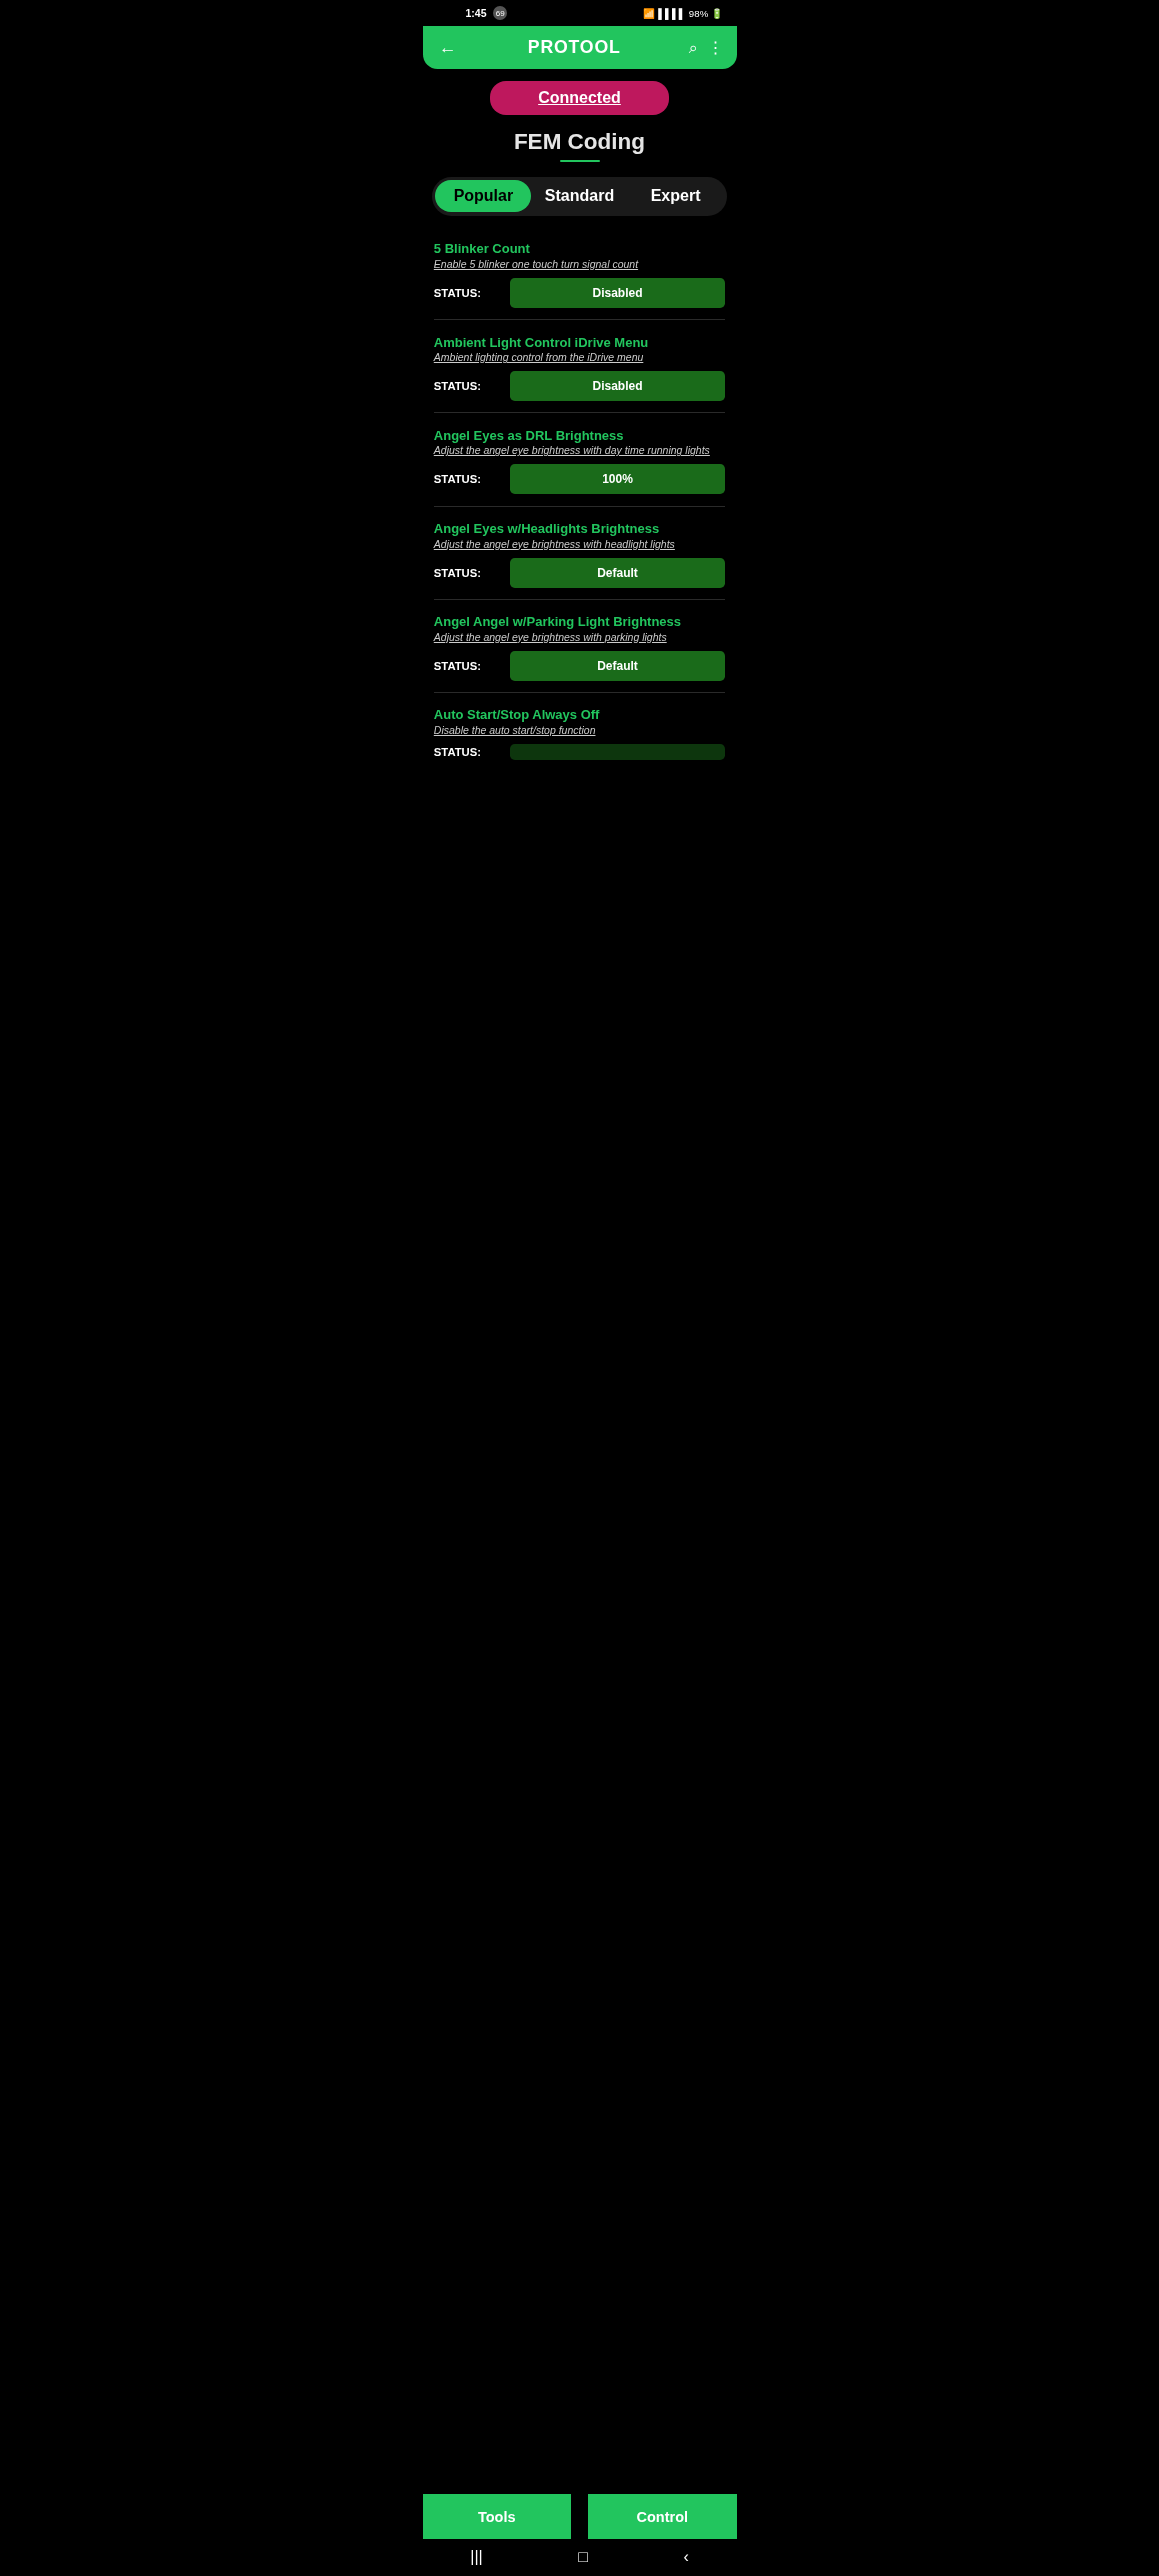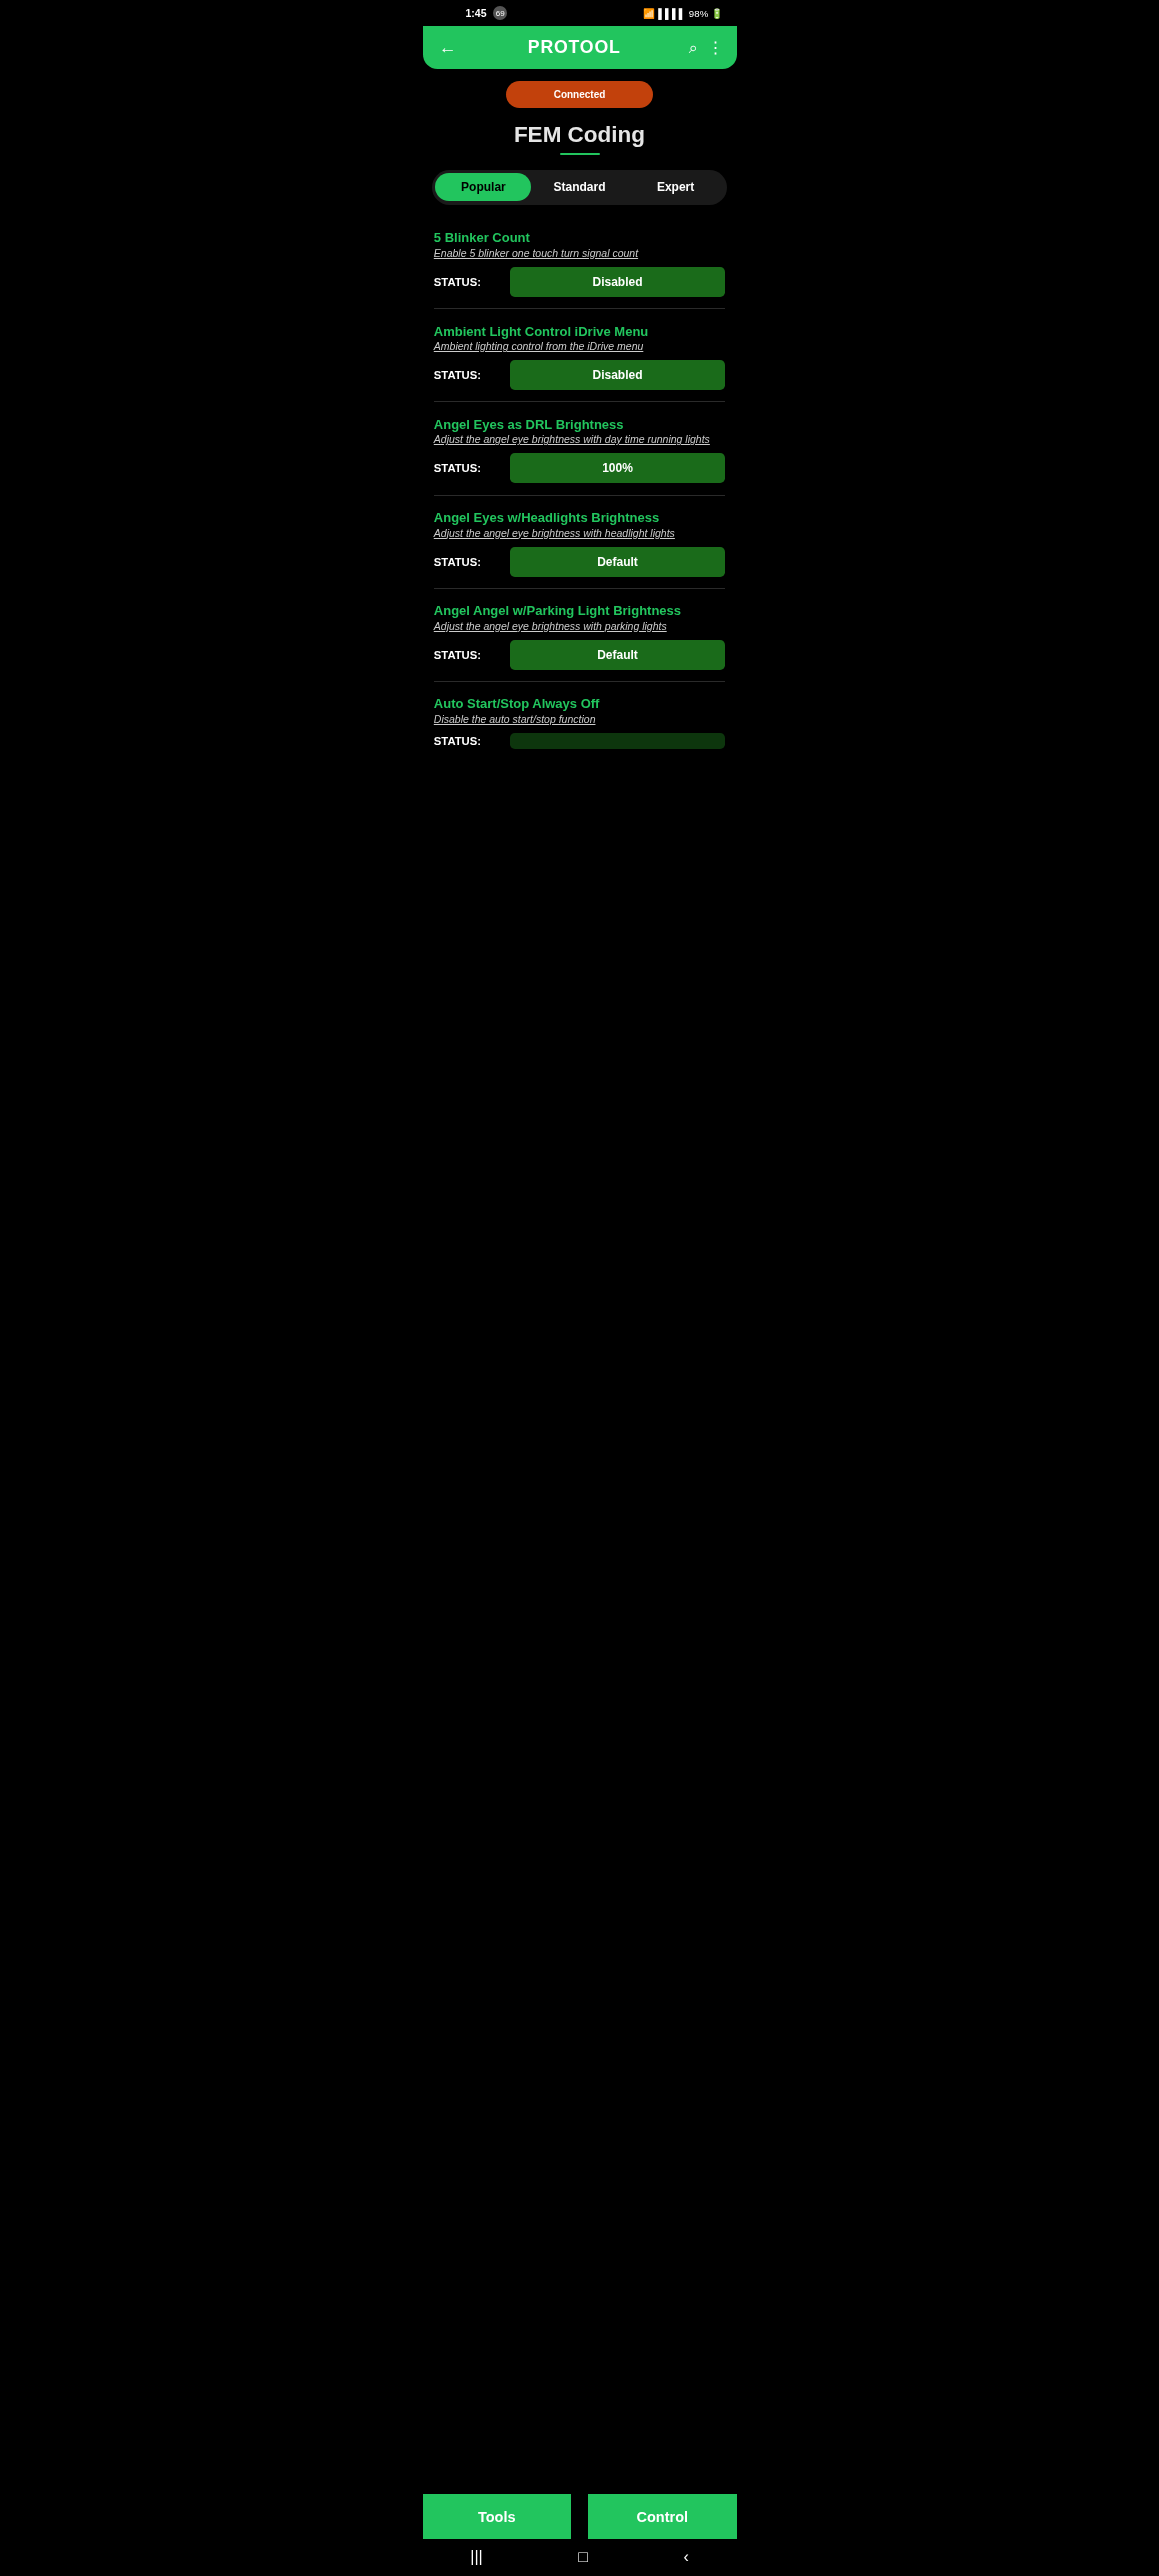--- a/index.html
+++ b/index.html
@@ -82,26 +82,27 @@
       cursor: pointer;
     }
 
     
     .connected-badge-wrap {
       display: flex;
       justify-content: center;
       margin-top: 11.3px;
     }
     .connected-badge {
-      background: #c2410c;
-      color: #fff;
-      font-size: 10px;
+      background: #be185d;
+      color: #fff;
+      font-size: 16px;
       font-weight: 600;
       border-radius: 16px;
       padding: 8px 48px;
+      text-decoration: underline;
     }
 
     
     .page-title {
       text-align: center;
       font-size: 22.5px;
       font-weight: 900;
       color: #e5e5e5;
       margin-top: 14.5px;
       margin-bottom: 4.8px;
@@ -121,21 +122,21 @@
       background: #1a1a1a;
       border-radius: 24px;
       margin: 0 9.7px 14.5px 9.7px;
       padding: 3.2px;
     }
     .tab-item {
       flex: 1;
       text-align: center;
       padding: 7.2px 0;
       border-radius: 21px;
-      font-size: 12px;
+      font-size: 16px;
       font-weight: 700;
       cursor: pointer;
       color: #fff;
     }
     .tab-item.active {
       background: #22c55e;
       color: #000;
     }
 
     

